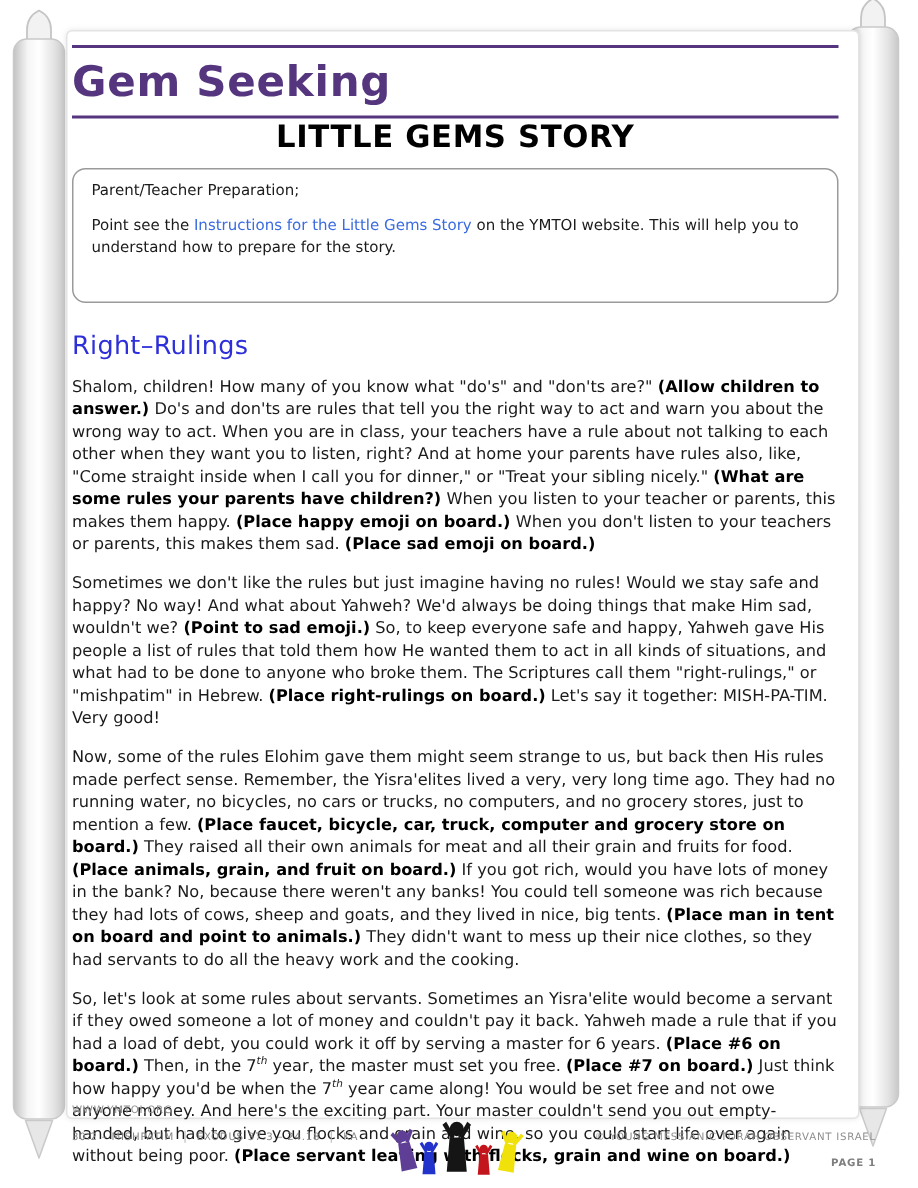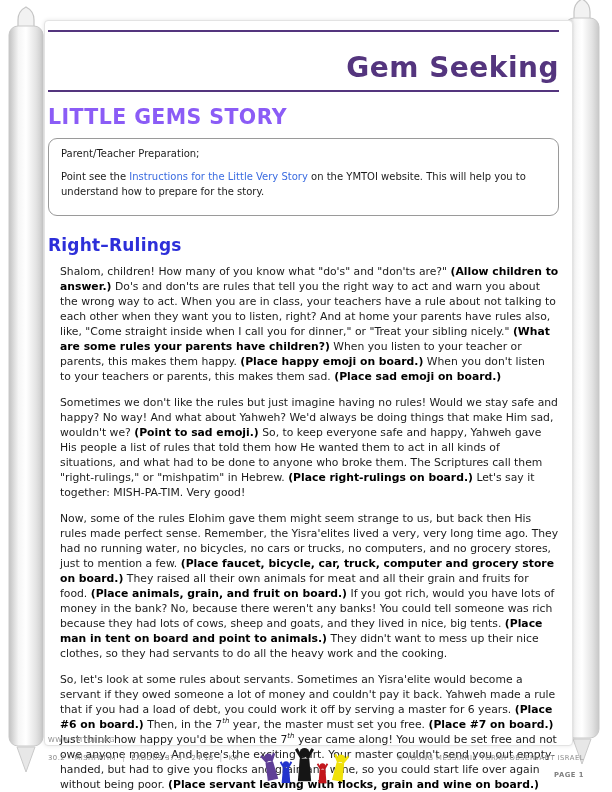--- a/index.html
+++ b/index.html
@@ -20,40 +20,41 @@
   .sheet{
     position:absolute;left:44px;top:20px;width:527px;height:724px;
     background:#ffffff;border:1px solid #e3e3e3;border-radius:4px;
     box-shadow:0 0 4px rgba(0,0,0,.10);
   }
 
   
   .content{position:absolute;left:48px;top:24px;width:511px;}
   .rule{border:0;border-top:2.2px solid #54357e;margin:6px 0 0 0;}
   .doc-title{
-    margin:19px 0 2px 0;text-align:right;color:#54357e;
+    margin:6px 0 2px 0;text-align:left;color:#54357e;
     font-size:28px;font-weight:bold;letter-spacing:.5px;
     font-family:"DejaVu Sans",sans-serif;
   }
   .section-title{
-    margin:13px 0 9px 0;color:#8b5cf6;font-size:20.5px;font-weight:bold;
+    margin:0 0 9px 0;color:#000000;font-size:20.5px;font-weight:bold;
     letter-spacing:.4px;
+    text-align:center;
   }
   .prep-box{
-    border:1.6px solid #9a9a9a;border-radius:9px;padding:7px 12px 15px 12px;
+    border:1.6px solid #9a9a9a;border-radius:9px;padding:7px 12px 27px 12px;
     font-size:10px;line-height:1.55;color:#1b1b1b;
   }
   .prep-heading{margin-bottom:7px;}
   .prep-body .link{color:#3a6be0;text-decoration:none;}
   .story-heading{
-    margin:19px 0 9px 0;color:#2d2fd9;font-size:17px;font-weight:bold;
+    margin:19px 0 9px 0;color:#2d2fd9;font-size:17px;font-weight:normal;
     letter-spacing:.2px;
   }
   .story p{
-    margin:0 0 11px 12px;font-size:10.8px;line-height:15px;color:#1b1b1b;
+    margin:0 0 11px 0;font-size:10.8px;line-height:15px;color:#1b1b1b;
     text-align:left;
   }
   .story p strong.stage{font-weight:bold;color:#000;}
   .story p sup{font-size:7px;line-height:0;font-style:italic;}
 
   
   .footer-left{
     position:absolute;left:48px;top:736px;color:#8e8e8e;font-size:6.8px;
     letter-spacing:.5px;line-height:1.4;
   }
@@ -108,21 +109,21 @@
 
   <div class="content">
     <hr class="rule">
     <div class="doc-title">Gem Seeking</div>
     <hr class="rule">
 
     <div class="section-title">LITTLE GEMS STORY</div>
 
     <div class="prep-box">
       <div class="prep-heading">Parent/Teacher Preparation;</div>
-      <div class="prep-body"><span>Point see the </span><a href="#" class="link">Instructions for the Little Very Story</a><span> on the YMTOI website. This will help you to understand how to prepare for the story.</span></div>
+      <div class="prep-body"><span>Point see the </span><a href="#" class="link">Instructions for the Little Gems Story</a><span> on the YMTOI website. This will help you to understand how to prepare for the story.</span></div>
     </div>
 
     <div class="story">
       <div class="story-heading">Right–Rulings</div>
       <p><span>Shalom, children! How many of you know what "do's" and "don'ts are?" </span><strong class="stage">(Allow children to answer.)</strong><span> Do's and don'ts are rules that tell you the right way to act and warn you about the wrong way to act. When you are in class, your teachers have a rule about not talking to each other when they want you to listen, right? And at home your parents have rules also, like, "Come straight inside when I call you for dinner," or "Treat your sibling nicely." </span><strong class="stage">(What are some rules your parents have children?)</strong><span> When you listen to your teacher or parents, this makes them happy. </span><strong class="stage">(Place happy emoji on board.)</strong><span> When you don't listen to your teachers or parents, this makes them sad. </span><strong class="stage">(Place sad emoji on board.)</strong></p>
       <p><span>Sometimes we don't like the rules but just imagine having no rules! Would we stay safe and happy? No way! And what about Yahweh? We'd always be doing things that make Him sad, wouldn't we? </span><strong class="stage">(Point to sad emoji.)</strong><span> So, to keep everyone safe and happy, Yahweh gave His people a list of rules that told them how He wanted them to act in all kinds of situations, and what had to be done to anyone who broke them. The Scriptures call them "right-rulings," or "mishpatim" in Hebrew. </span><strong class="stage">(Place right-rulings on board.)</strong><span> Let's say it together: MISH-PA-TIM. Very good!</span></p>
       <p><span>Now, some of the rules Elohim gave them might seem strange to us, but back then His rules made perfect sense. Remember, the Yisra'elites lived a very, very long time ago. They had no running water, no bicycles, no cars or trucks, no computers, and no grocery stores, just to mention a few. </span><strong class="stage">(Place faucet, bicycle, car, truck, computer and grocery store on board.)</strong><span> They raised all their own animals for meat and all their grain and fruits for food. </span><strong class="stage">(Place animals, grain, and fruit on board.)</strong><span> If you got rich, would you have lots of money in the bank? No, because there weren't any banks! You could tell someone was rich because they had lots of cows, sheep and goats, and they lived in nice, big tents. </span><strong class="stage">(Place man in tent on board and point to animals.)</strong><span> They didn't want to mess up their nice clothes, so they had servants to do all the heavy work and the cooking.</span></p>
       <p><span>So, let's look at some rules about servants. Sometimes an Yisra'elite would become a servant if they owed someone a lot of money and couldn't pay it back. Yahweh made a rule that if you had a load of debt, you could work it off by serving a master for 6 years. </span><strong class="stage">(Place #6 on board.)</strong><span> Then, in the 7</span><sup>th</sup><span> year, the master must set you free. </span><strong class="stage">(Place #7 on board.)</strong><span> Just think how happy you'd be when the 7</span><sup>th</sup><span> year came along! You would be set free and not owe anyone money. And here's the exciting part. Your master couldn't send you out empty-handed, but had to give you flocks and grain and wine, so you could start life over again without being poor. </span><strong class="stage">(Place servant leaving with flocks, grain and wine on board.)</strong></p>
     </div>
   </div>

